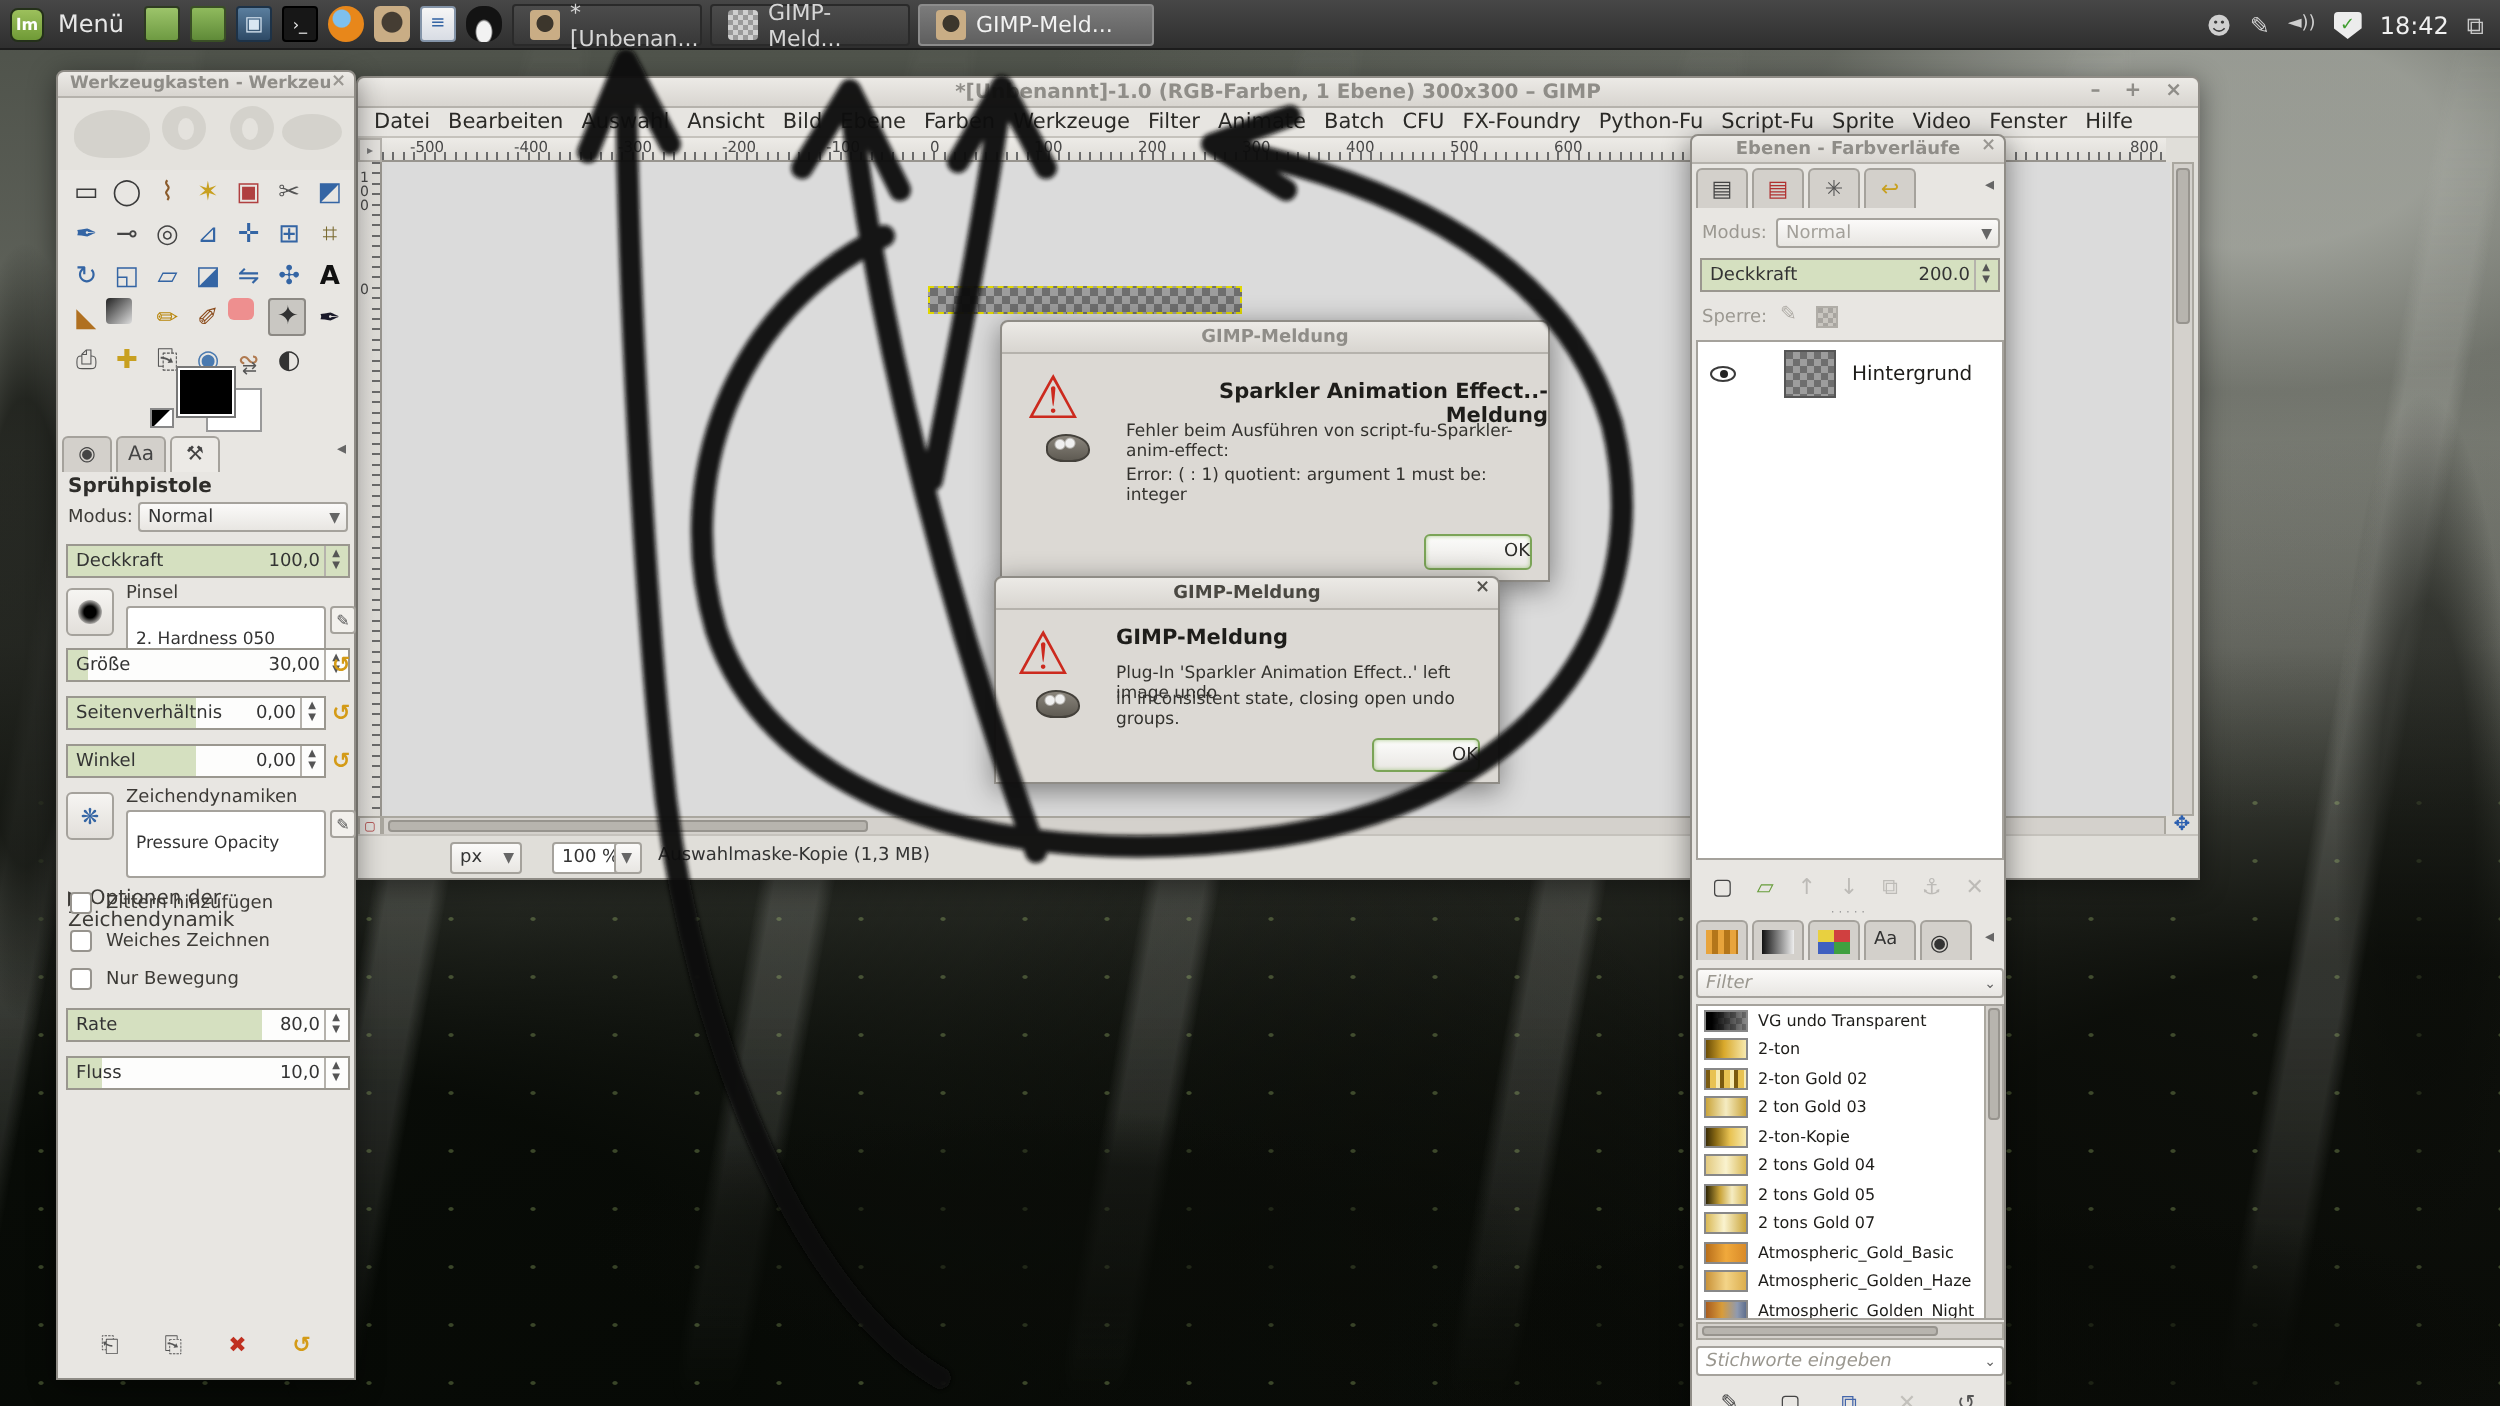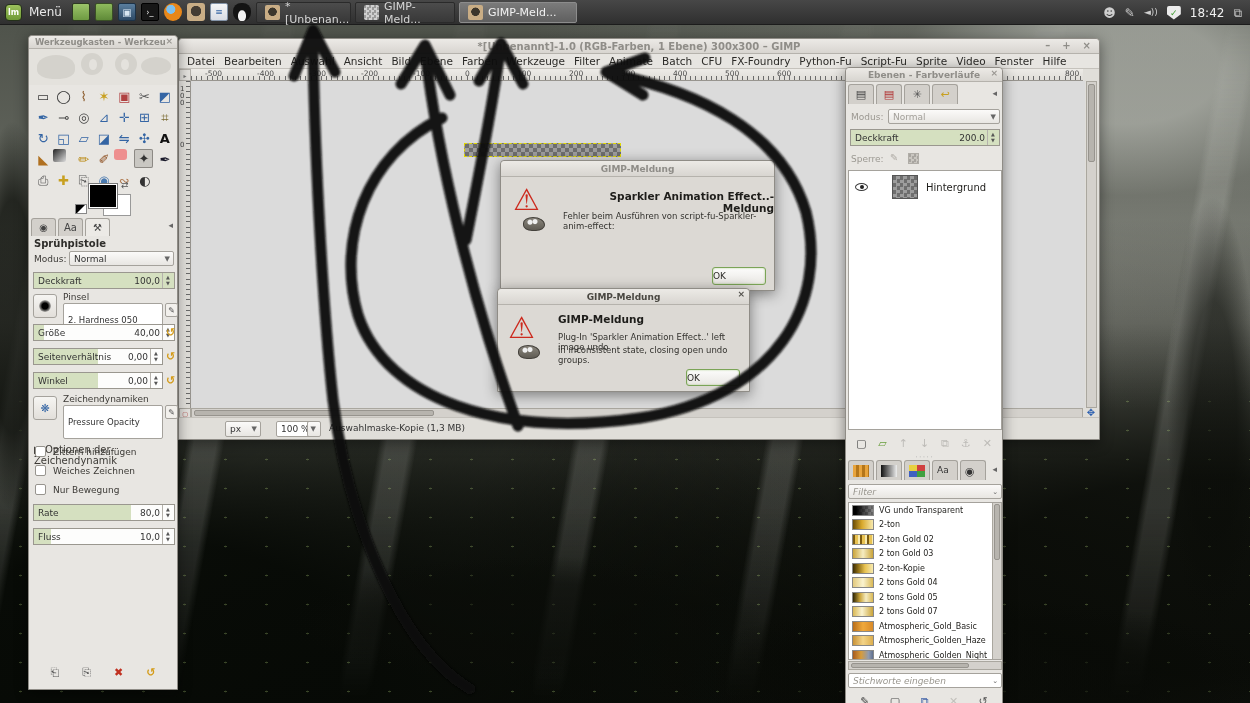--- a/index.html
+++ b/index.html
@@ -115,21 +115,21 @@
   .navcross{position:absolute;right:1px;top:368px;width:14px;height:12px;color:#2b5fb0;font-size:10px;line-height:12px;text-align:center;}
   .statusbar{position:absolute;left:0;bottom:0;width:100%;height:22px;background:#e0ded9;border-top:1px solid #c5c2bc;
     display:flex;align-items:center;font-size:9px;color:#333;}
   .winctl{position:absolute;top:1px;right:8px;display:flex;gap:12px;font-size:10px;color:#8f8d88;font-weight:bold;}
 
   
   .dlg-heading{font-weight:bold;font-size:10.5px;color:#1e1d1a;}
   .dlg-line{font-size:8.5px;color:#33322e;}
   .okbtn{position:absolute;width:54px;height:18px;background:linear-gradient(#fcfcfb,#e9e7e3);
     border:1px solid #7ba457;border-radius:3px;box-shadow:inset 0 0 2px #a7c888;
-    font-size:9px;color:#2e2d2a;display:flex;align-items:center;justify-content:flex-start;}
+    font-size:9px;color:#2e2d2a;display:flex;align-items:center;justify-content:flex-end;}
   .warnicon{position:absolute;font-size:30px;color:#cc2a1e;line-height:1;}
   .wilberblob{position:absolute;width:22px;height:14px;background:radial-gradient(circle at 30% 35%,#efefef 0 2px,transparent 3px),
     radial-gradient(circle at 55% 30%,#efefef 0 2px,transparent 3px),linear-gradient(#8a857c,#5f5b53);
     border-radius:50% 60% 45% 45%;border:1px solid #44413b;}
 
   
   .ltab{height:20px;width:26px;display:flex;align-items:center;justify-content:center;font-size:11px;
     background:#d3d0cb;border:1px solid #a5a29c;border-bottom:none;border-radius:3px 3px 0 0;}
   .listbox{position:absolute;background:#fff;border:1px solid #a5a29c;}
   .eye{width:13px;height:8px;border:1px solid #3a3a3a;border-radius:50%;position:relative;background:#fff;}
@@ -361,21 +361,21 @@
     </div>
     <span class="optlabel" style="position:absolute;left:34px;top:256px;">Pinsel</span>
     <span class="field" style="left:34px;top:267px;width:100px;height:15px;">
         <span>2. Hardness 050</span>
       </span>
     <span class="editbtn" style="left:136px;top:267px;">✎</span>
 
     <div class="slider" style="top:288px;">
       <div class="fill" style="width:7%;"></div>
       <span class="lab">Größe</span>
-      <span class="val">40,00</span>
+      <span class="val">30,00</span>
       <span class="spin">▲<br>▼</span>
     </div>
 
     <div class="slider" style="top:312px;width:130px;text-decoration:underline;">
       <div class="fill" style="width:50%;"></div>
       <span class="lab">Seitenverhältnis</span>
       <span class="val">0,00</span>
       <span class="spin">▲<br>▼</span>
     </div>
     <span class="resetbtn" style="left:137px;top:314px;">↺</span>
@@ -434,20 +434,21 @@
   </div>
 
   <div class="win" style="left:500px;top:160px;width:275px;height:131px;z-index:20;background:#dcd9d4;">
     <div class="wtitle" style="height:16px;">
       <span>GIMP-Meldung</span>
     </div>
     <span class="warnicon" style="left:12px;top:24px;">⚠</span>
     <span class="wilberblob" style="left:22px;top:56px;"></span>
     <div class="dlg-heading" style="position:absolute;left:62px;top:29px;text-align:right;">Sparkler Animation Effect..-Meldung</div>
     <div class="dlg-line" style="position:absolute;left:62px;top:50px;">Fehler beim Ausführen von script-fu-Sparkler-anim-effect:</div>
+    <div class="dlg-line" style="position:absolute;left:62px;top:72px;">Error: ( : 1) quotient: argument 1 must be: integer</div>
     <div class="okbtn" style="left:211px;top:106px;">
         <span>OK</span>
       </div>
   </div>
 
   <div class="win" style="left:497px;top:288px;width:253px;height:104px;z-index:21;background:#dcd9d4;">
     <div class="wtitle active" style="height:16px;">
       <span>GIMP-Meldung</span>
       <span class="xbtn" style="color:#55534e;">×</span>
     </div>

